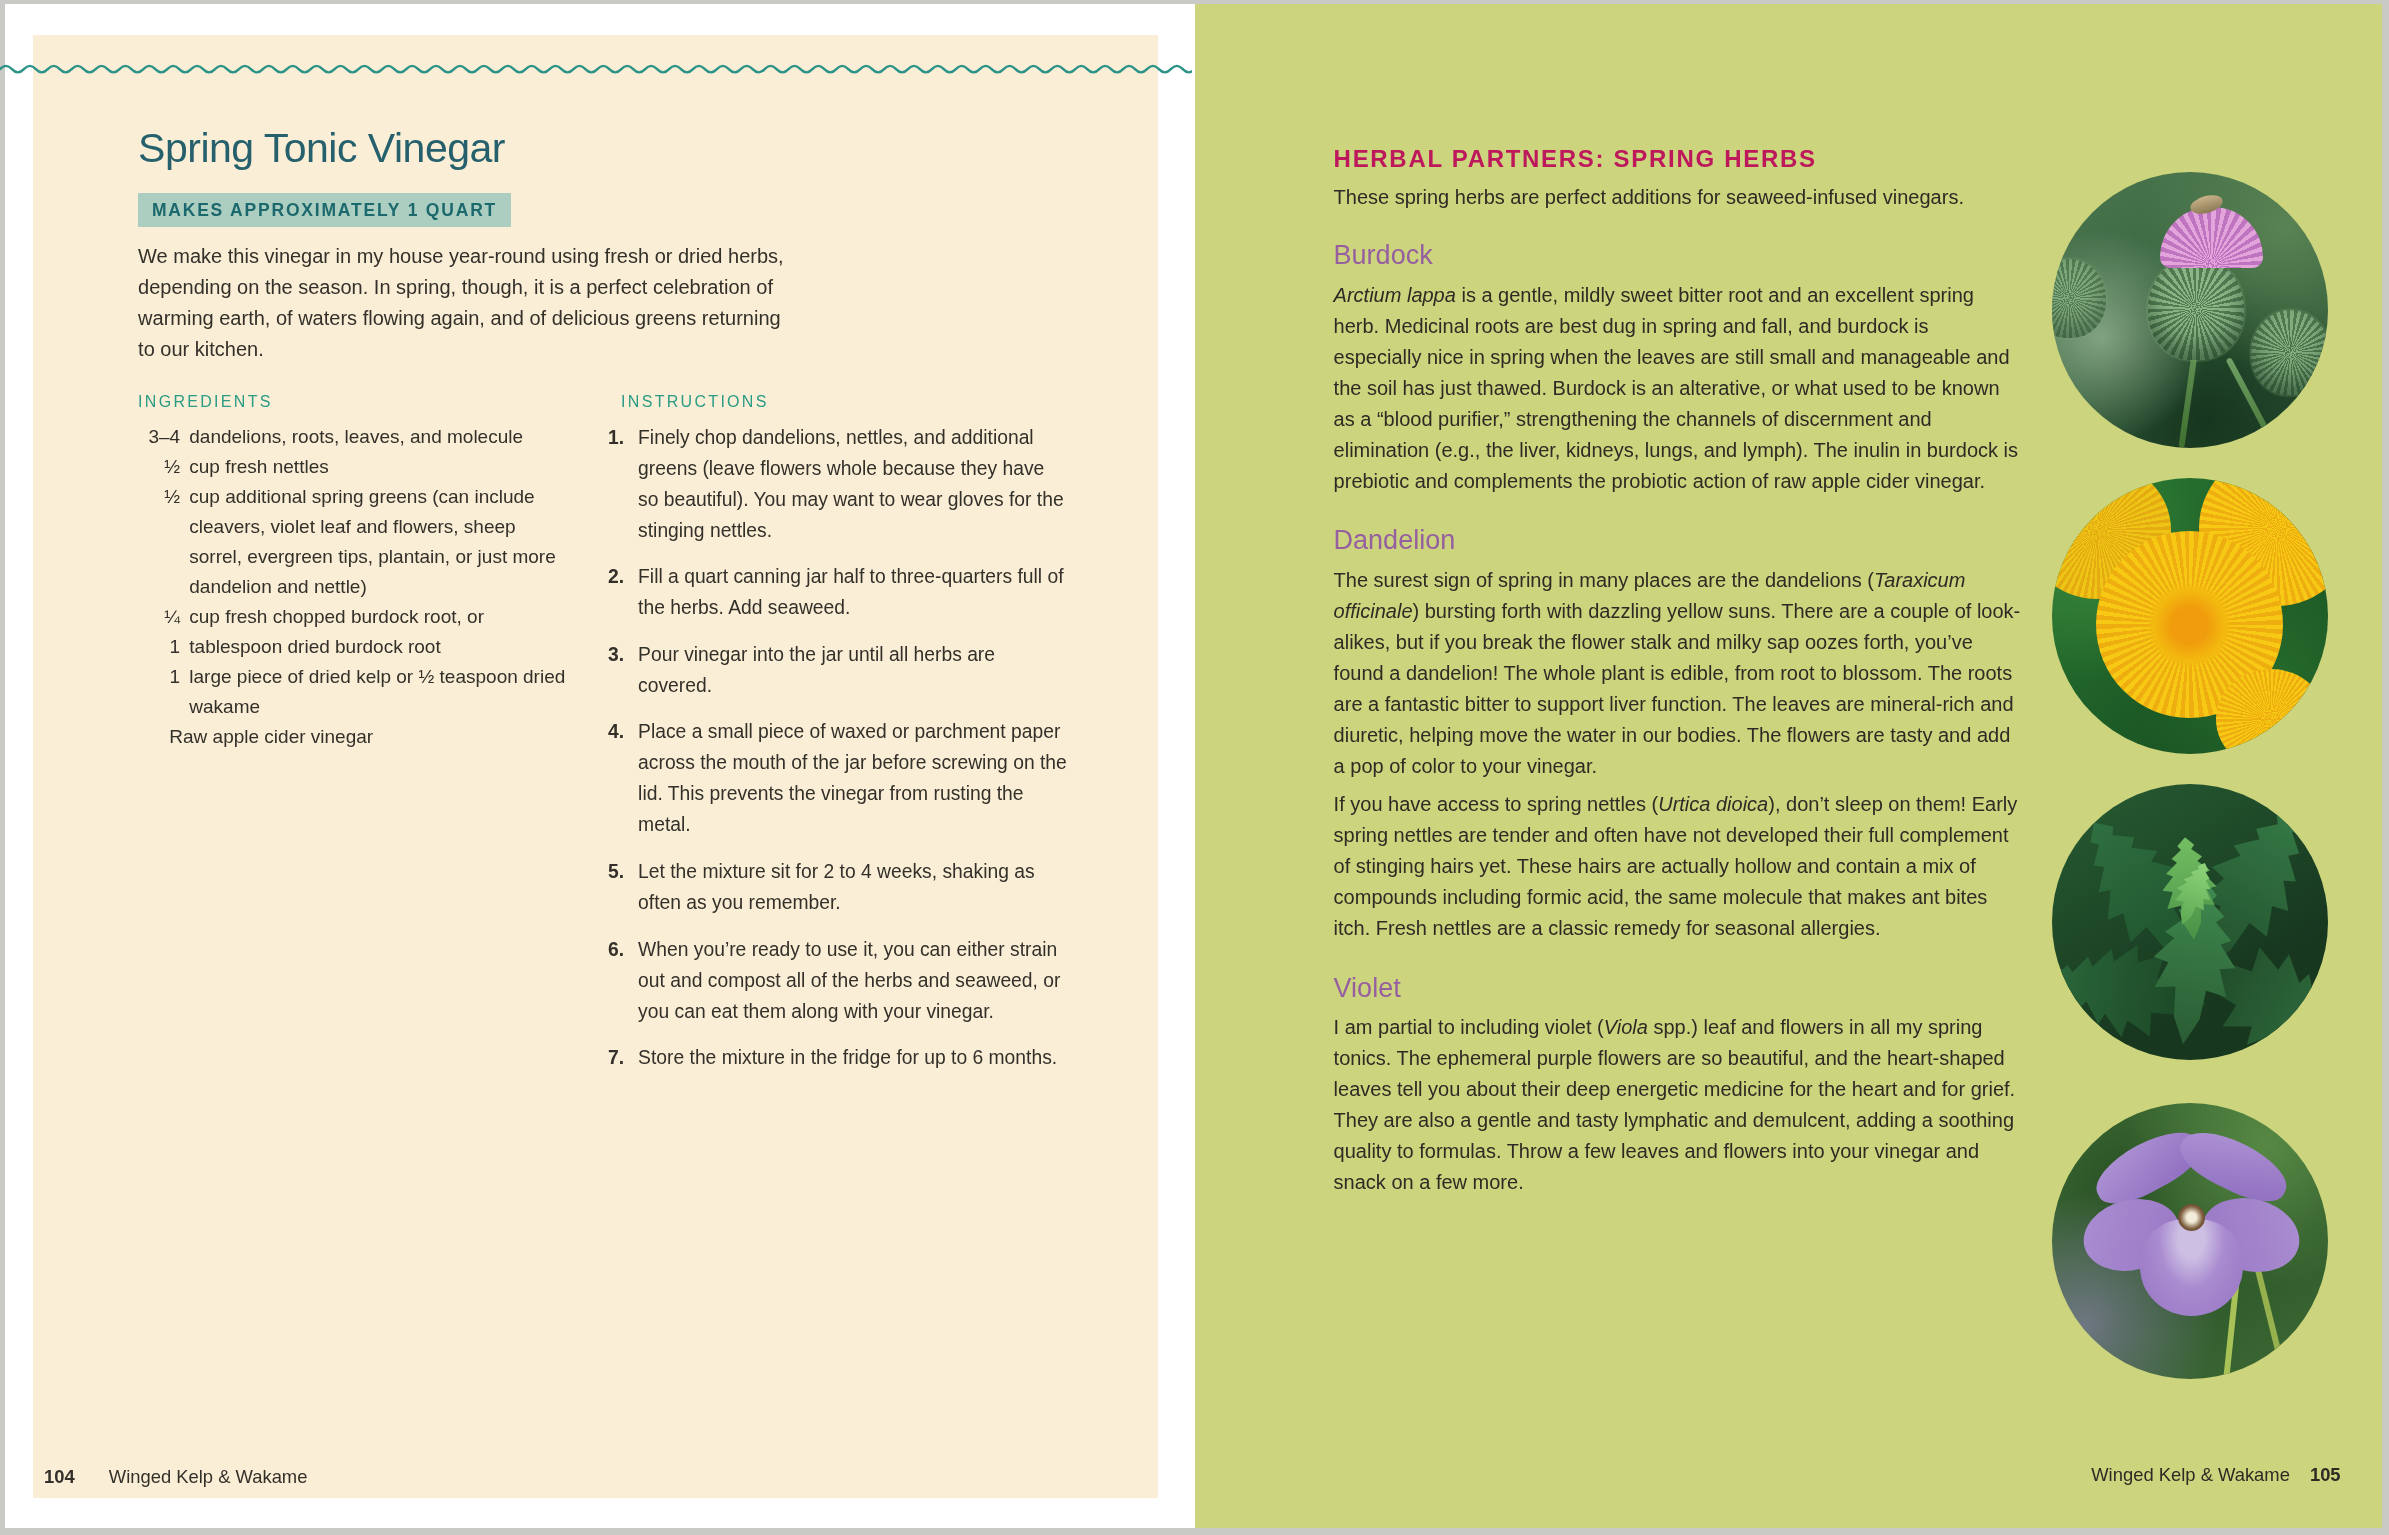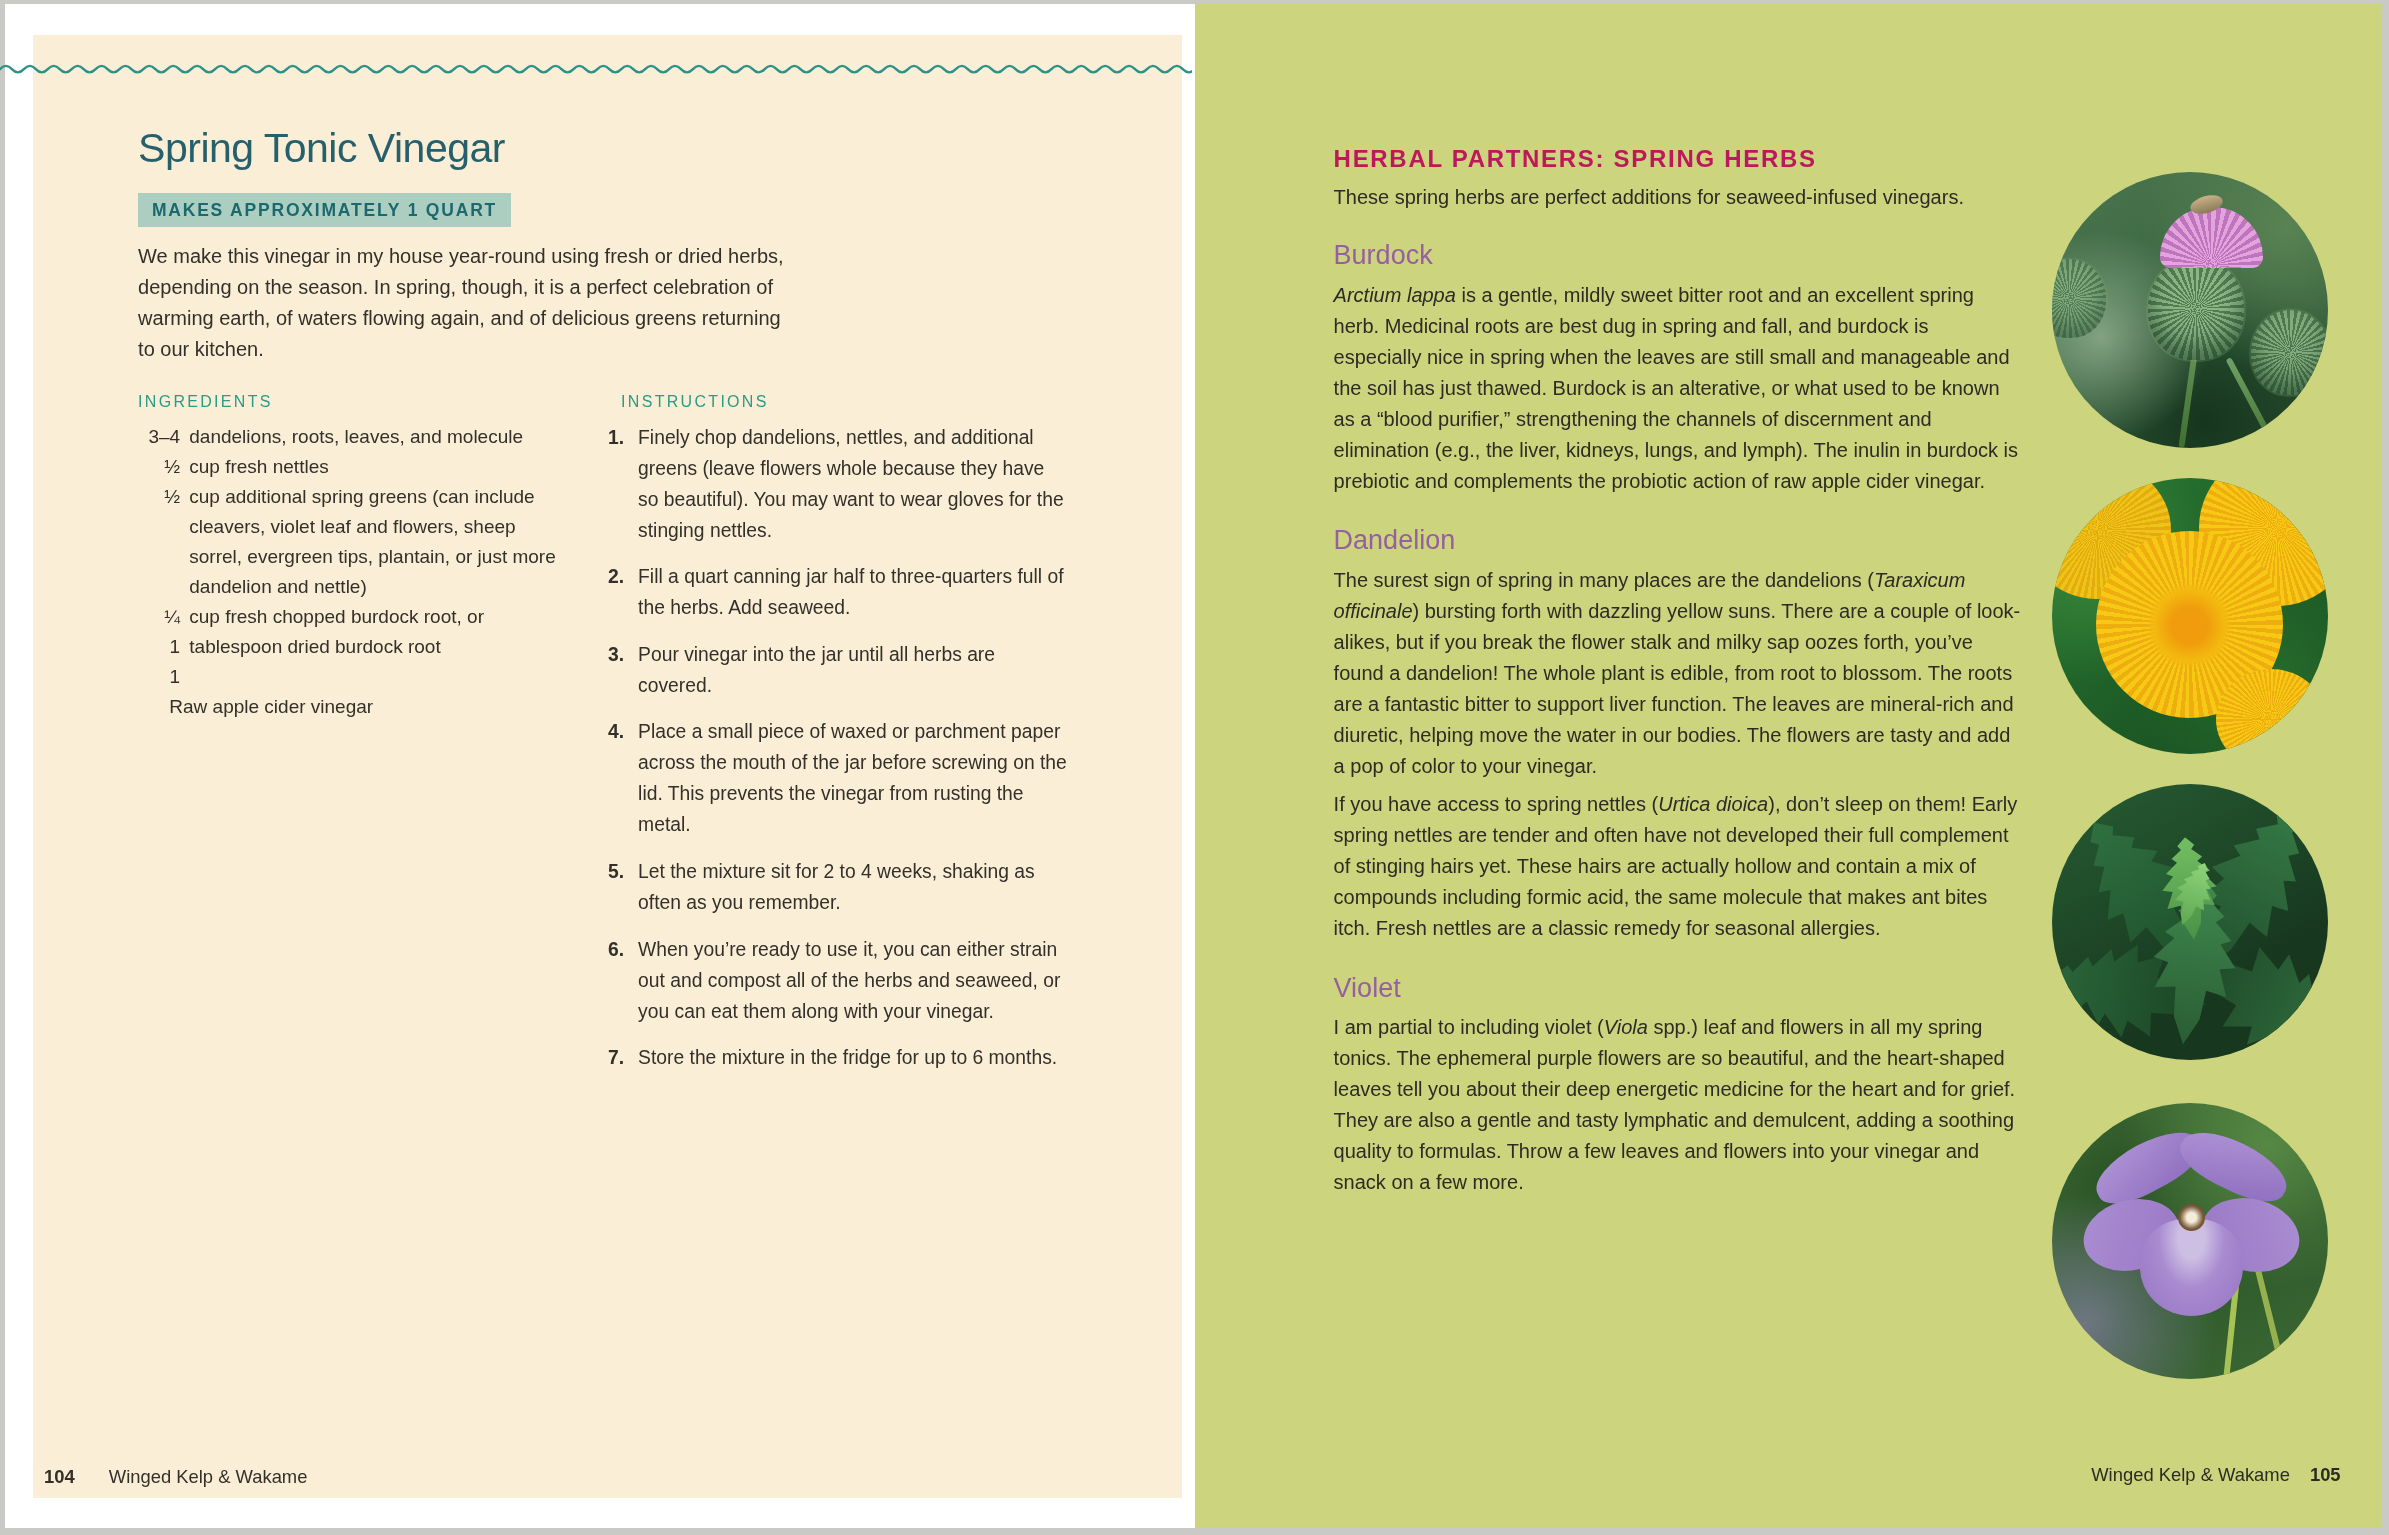--- a/index.html
+++ b/index.html
@@ -5,21 +5,21 @@
   html,body { margin:0; padding:0; }
   body {
     width:2389px; height:1536px; position:relative; overflow:hidden;
     background:#c9c9c6;
     font-family:"Liberation Sans","DejaVu Sans",sans-serif;
     color:#33302a;
   }
   .sheet { position:absolute; left:4.6px; top:3.7px; width:2377px; height:1524px; background:#ffffff; }
 
   
-  .page-cream { position:absolute; left:28.5px; top:31px; width:1125px; height:1463px; background:#faeed6;padding-left:24px; }
+  .page-cream { position:absolute; left:28.5px; top:31px; width:1125px; height:1463px; background:#faeed6; }
   .wave { position:absolute; left:0; top:59px; width:1192px; height:18.4px; z-index:5; }
 
   .recipe-title {
     position:absolute; left:105px; top:90px; margin:0;
     font-size:41px; font-weight:400; letter-spacing:-0.5px; color:#26606c; line-height:1.15;
   }
   .yield-badge {
     position:absolute; left:105px; top:158px; height:34px; line-height:34px;
     background:#accec1; color:#1b686d; padding:0 13.8px;
     font-size:17.5px; font-weight:bold; letter-spacing:1.8px;
@@ -156,20 +156,21 @@
             <div class="ing-row">
               <span class="qty">¼</span>
               <span class="itext">cup fresh chopped burdock root, or</span>
             </div>
             <div class="ing-row">
               <span class="qty">1</span>
               <span class="itext">tablespoon dried burdock root</span>
             </div>
             <div class="ing-row">
               <span class="qty">1</span>
+              <span class="itext">large piece of dried kelp or ½ teaspoon dried wakame</span>
             </div>
             <div class="ing-row noqty">
               <span class="qty"></span>
               <span class="itext">Raw apple cider vinegar</span>
             </div>
           </div>
       </div>
       <div class="col-ins">
         <h2 class="list-heading">INSTRUCTIONS</h2>
         <ol class="ins-list" id="instructions">

